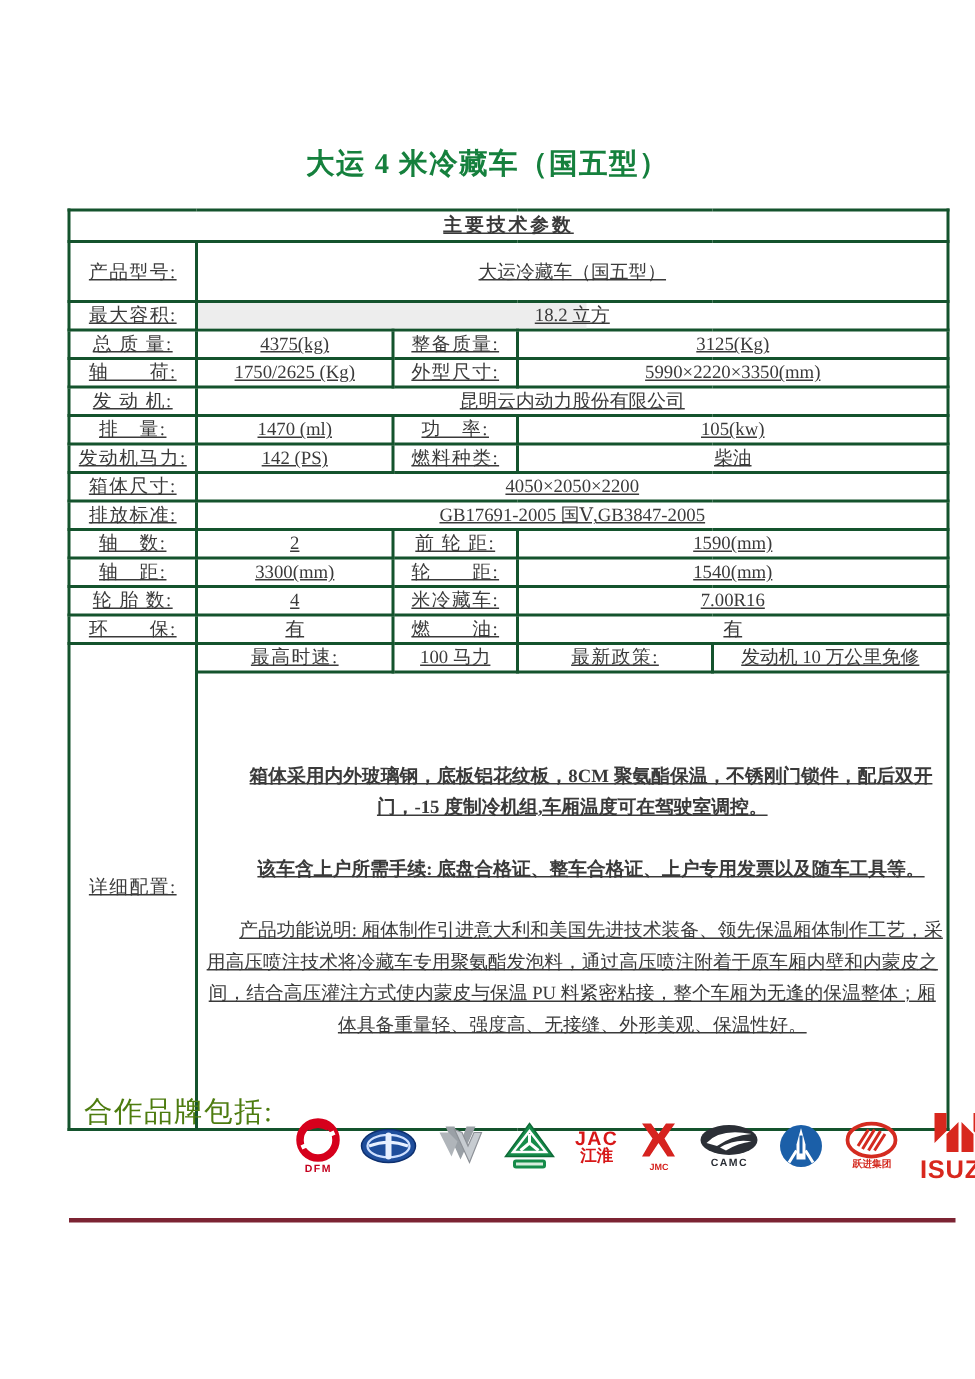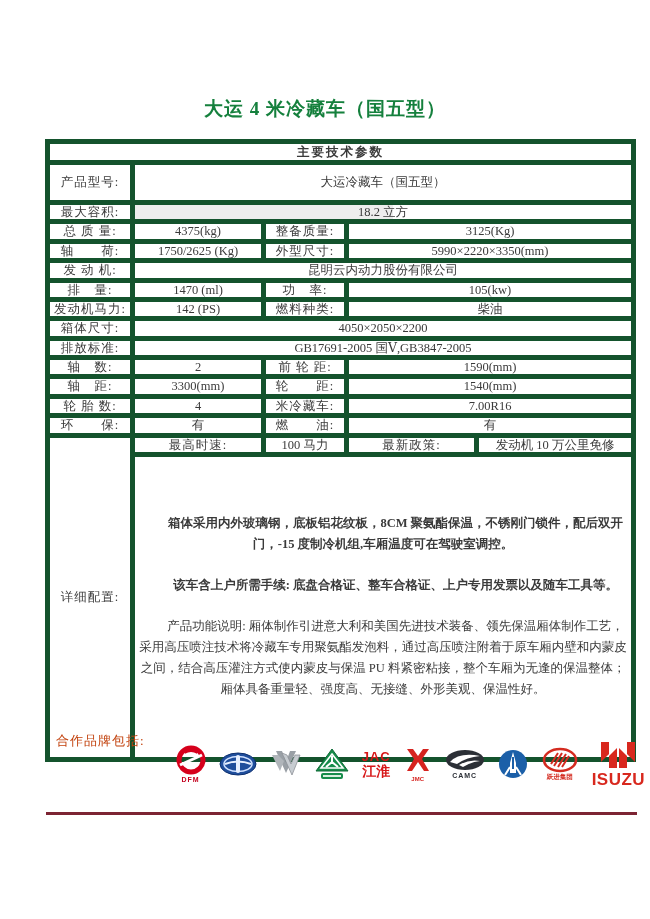--- a/index.html
+++ b/index.html
@@ -11,23 +11,23 @@
   .doc-title{
     position:absolute;top:96px;left:0;width:100%;text-align:center;
     font-size:19px;font-weight:bold;color:#15803d;letter-spacing:1px;
   }
   table.spec{
     position:absolute;left:45px;top:139px;width:586px;
     border-collapse:collapse;table-layout:fixed;
     border:2px solid #1a1a1a;
   }
   table.spec td{
-    border:5px solid #14532d;
+    border:2px solid #14532d;
     font-size:12.5px;color:#3a3a3a;text-align:center;vertical-align:middle;
-    padding:0 2px;overflow:hidden;line-height:1.15;
+    padding:0 2px;overflow:hidden;line-height:1.15;text-decoration:underline;
   }
   tr.r-head{height:21px;}
   tr.r-model{height:40px;}
   tr.r-std{height:19px;}
   tr.r-desc{height:305px;}
   td.th-red{color:#ee1111;font-weight:bold;font-size:13px;letter-spacing:2px;}
   td.lbl{letter-spacing:1px;margin-top:40px;}
   td.vol-cell{position:relative;}
   .vol-band{position:absolute;left:0;top:0;bottom:0;width:52%;background:#ededed;}
   .vol-text{position:relative;z-index:1;}
@@ -36,26 +36,26 @@
     text-align:left;vertical-align:top;padding:14px 10px 6px 12px;
     font-size:13px;color:#222;
   }
   td.desc p{margin:0 0 0 0;text-indent:2em;line-height:21px;}
   td.desc p.b{font-weight:bold;}
   td.desc p + p{margin-top:20px;}
   .partners{
     position:absolute;left:56px;top:712px;right:14px;height:58px;
     display:flex;align-items:center;gap:13px;
   }
-  .partners-label{font-size:13px;color:#c2410c;letter-spacing:1px;white-space:nowrap;margin-right:18px;}
+  .partners-label{font-size:19px;color:#4d7c0f;letter-spacing:1px;white-space:nowrap;margin-right:2px;}
   .brand{display:flex;flex-direction:column;align-items:center;justify-content:center;line-height:1;margin-top:46px;}
   .brand .cap{font-family:"Liberation Sans","DejaVu Sans",sans-serif;font-weight:bold;}
   .cap-dfm{font-size:7px;color:#c4001e;letter-spacing:1px;margin-top:1px;}
   .cap-jac{font-size:13px;color:#d71718;letter-spacing:1px;}
-  .cap-jac2{font-size:14px;color:#d71718;font-weight:bold;margin-top:1px;}
+  .cap-jac2{font-size:11px;color:#d71718;font-weight:bold;margin-top:1px;}
   .cap-jmc{font-size:6px;color:#d6231f;margin-top:1px;}
   .cap-camc{font-size:7px;color:#2b2f36;margin-top:1px;letter-spacing:1px;}
   .cap-yj{font-size:6.5px;color:#d42b20;margin-top:1px;font-family:"Liberation Sans",sans-serif;}
   .cap-isuzu{font-size:17px;color:#d8281e;letter-spacing:0.5px;margin-top:1px;}
   .maroon-line{
     position:absolute;left:46px;top:812px;width:591px;height:3px;background:#7c2433;
   }
 </style>
 </head>
 <body>

